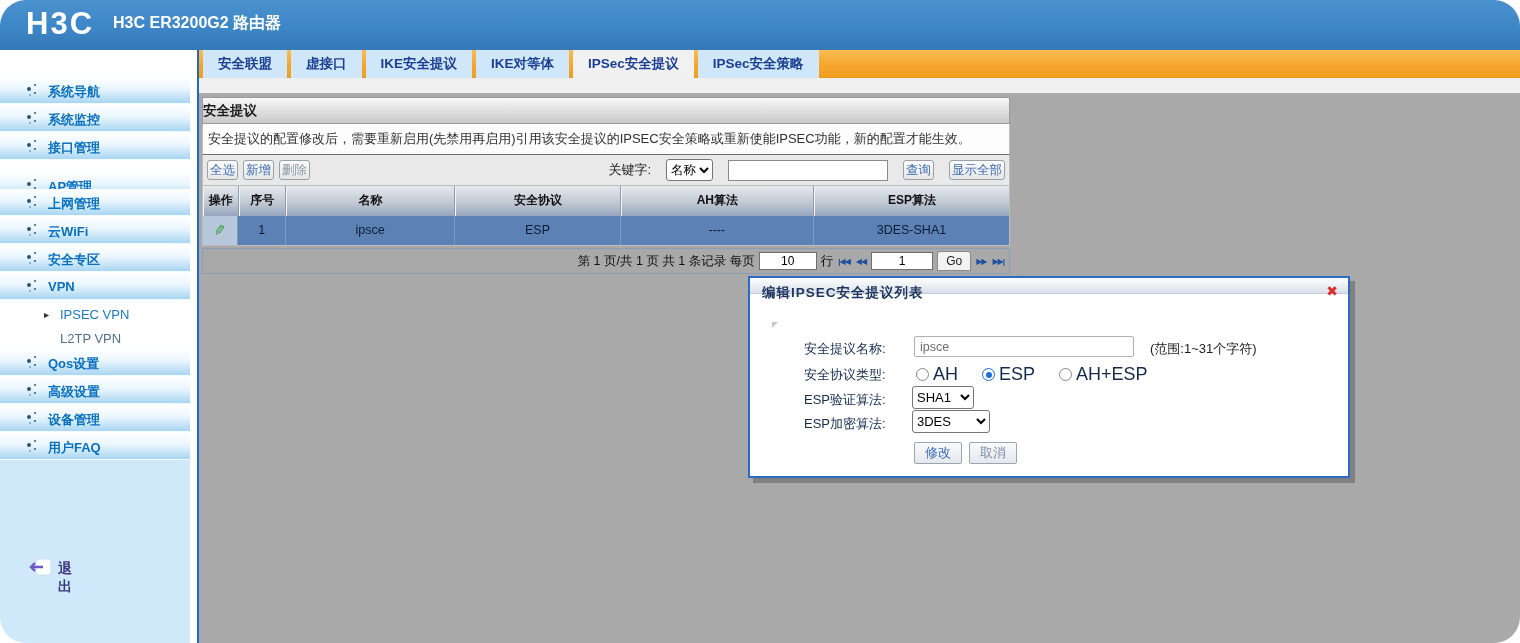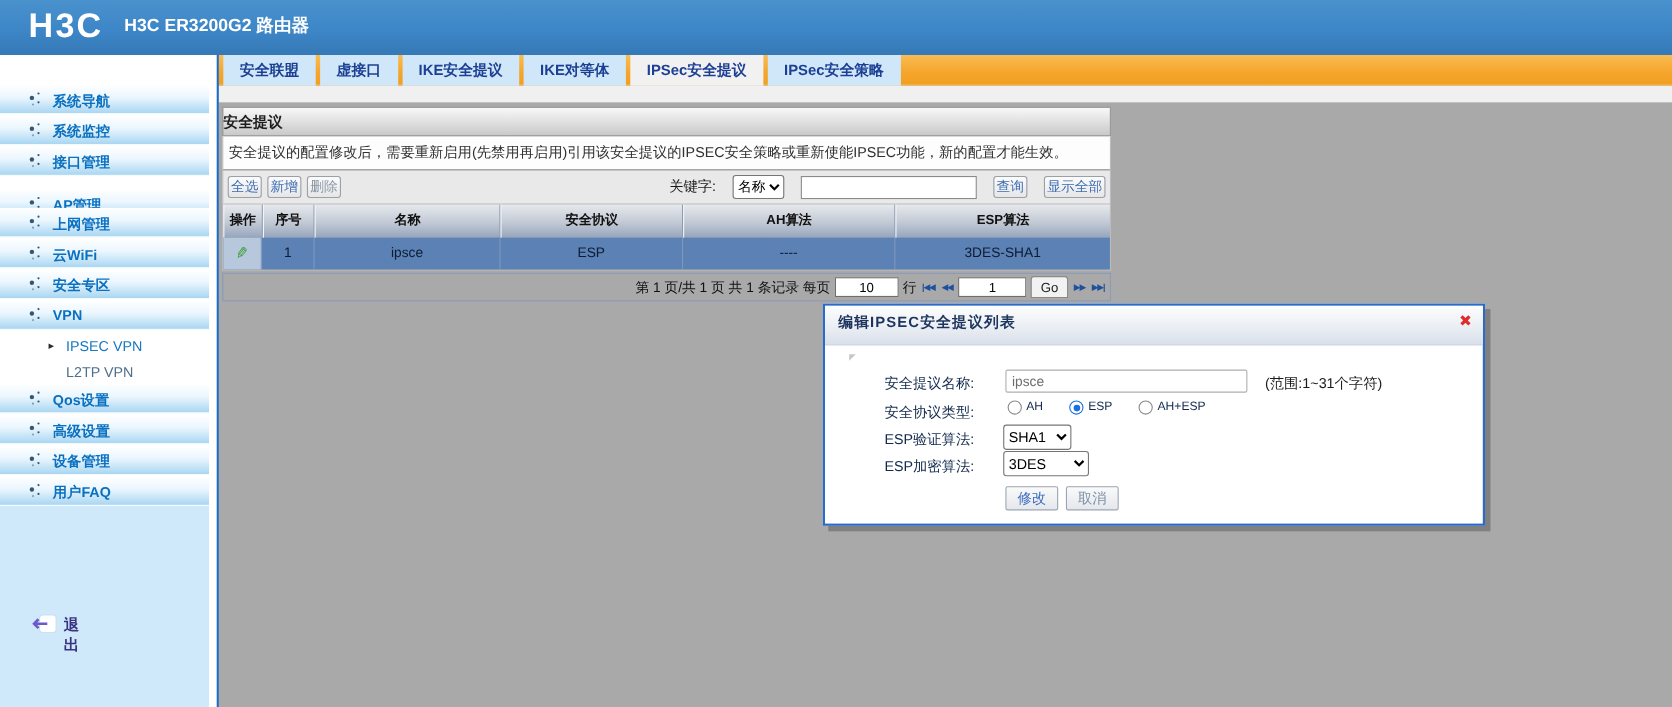--- a/index.html
+++ b/index.html
@@ -1,17 +1,17 @@
 <!DOCTYPE html>
 <html><head>
 <meta charset="utf-8">
 <style>
   * { margin:0; padding:0; box-sizing:border-box; }
   html,body { width:1520px; height:643px; font-family:"Liberation Sans","DejaVu Sans",sans-serif; background:#fff; overflow:hidden; }
-  .stage { position:relative; width:1520px; height:643px; background:#fff; overflow:hidden; }
+  .stage { position:relative; width:1520px; height:643px; background:#fff; overflow:hidden;border-radius:26px; }
 
   
   .hdr { position:absolute; left:0; top:0; width:1520px; height:50px;
          background:linear-gradient(180deg,#4a92cd 0%, #3d86c7 55%, #3579b6 100%); }
   .hdr-logo { position:absolute; left:26px; top:6px; color:#fff; font-size:31px; font-weight:bold; letter-spacing:2px; }
   .hdr-title { position:absolute; left:113px; top:13px; color:#fff; font-size:16px; font-weight:bold; }
 
   
   .side-top { position:absolute; left:0; top:50px; width:190px; height:22px; background:#fafafa; }
   .sidebar { position:absolute; left:0; top:50px; width:190px; height:593px; background:#ffffff; }
@@ -75,32 +75,32 @@
              font-size:12.5px; color:#111; }
   .pg-input { width:58px; height:18px; border:1px solid #6e6e6e; background:#fff; text-align:center; font-size:12px; }
   .pg-input.narrow { width:62px; }
   .pg-btn { height:20px; padding:0 8px; background:#f2f2f2; border:1px solid #8a8a8a; border-radius:3px 3px 0 0;
             font-size:12px; color:#222; cursor:pointer; }
   .pg-ico { font-size:8px; font-weight:bold; color:#1e50a0; letter-spacing:-1px; cursor:pointer; padding:0 1px; }
 
   
   .modal { position:absolute; left:748px; top:276px; width:602px; height:202px; background:#fff;
            border:2px solid #2b6bc8; box-shadow:5px 5px 0 rgba(95,95,95,.55); z-index:10; }
-  .m-title { height:36px; background:linear-gradient(180deg,#fdfdfd 0%, #e9edf3 60%, #d9e0ea 100%);
+  .m-title { height:16px; background:linear-gradient(180deg,#fdfdfd 0%, #e9edf3 60%, #d9e0ea 100%);
              border-bottom:1px solid #c4cddb; }
   .m-title-text { position:absolute; left:12px; top:6px; font-size:13.5px; font-weight:bold; color:#1d355e; letter-spacing:1px; }
   .m-close { position:absolute; right:10px; top:5px; font-size:14px; font-weight:bold; color:#e02b2b; cursor:pointer; }
   .m-mark { position:absolute; left:22px; top:44px; width:0; height:0;
             border-top:6px solid #b9b9b9; border-right:6px solid transparent; opacity:.8; }
   .m-label { position:absolute; left:54px; font-size:13px; color:#132a4d; }
   .m-input { position:absolute; left:164px; width:220px; height:21px; border:1px solid #b0b0b0; border-radius:2px;
              font-size:12.5px; color:#6d6d6d; padding:0 5px; background:#fff; }
   .m-hint { position:absolute; left:400px; font-size:13px; color:#1c1c1c; }
   .radio-row { position:absolute; left:166px; top:86px; display:flex; gap:24px; align-items:center; }
-  .radio { display:flex; gap:4px; font-size:11px; color:#132a4d; cursor:pointer; }
+  .radio { display:flex; align-items:center; gap:4px; font-size:18px; color:#132a4d; cursor:pointer; }
   .rdot { width:13px; height:13px; border:1px solid #8a8a8a; border-radius:50%; background:#fff; position:relative; }
   .radio.checked .rdot { border-color:#1b6fe0; }
   .radio.checked .rdot::after { content:""; position:absolute; left:2.5px; top:2.5px; width:6px; height:6px;
                                 border-radius:50%; background:#1b6fe0; }
   .m-select { position:absolute; left:162px; height:23px; font-size:13px; border:1px solid #767676;
               border-radius:3px; background:#fff; }
   .m-btns { position:absolute; left:164px; top:164px; display:flex; gap:7px; }
   .m-btn { width:48px; height:22px; line-height:20px; text-align:center; background:linear-gradient(180deg,#fafafa,#e4e7ec);
            border:1px solid #9aa4b2; border-radius:2px; font-size:13px; color:#3b6cc0; cursor:pointer; }
   .m-btn.dim { color:#7c8fa6; }

